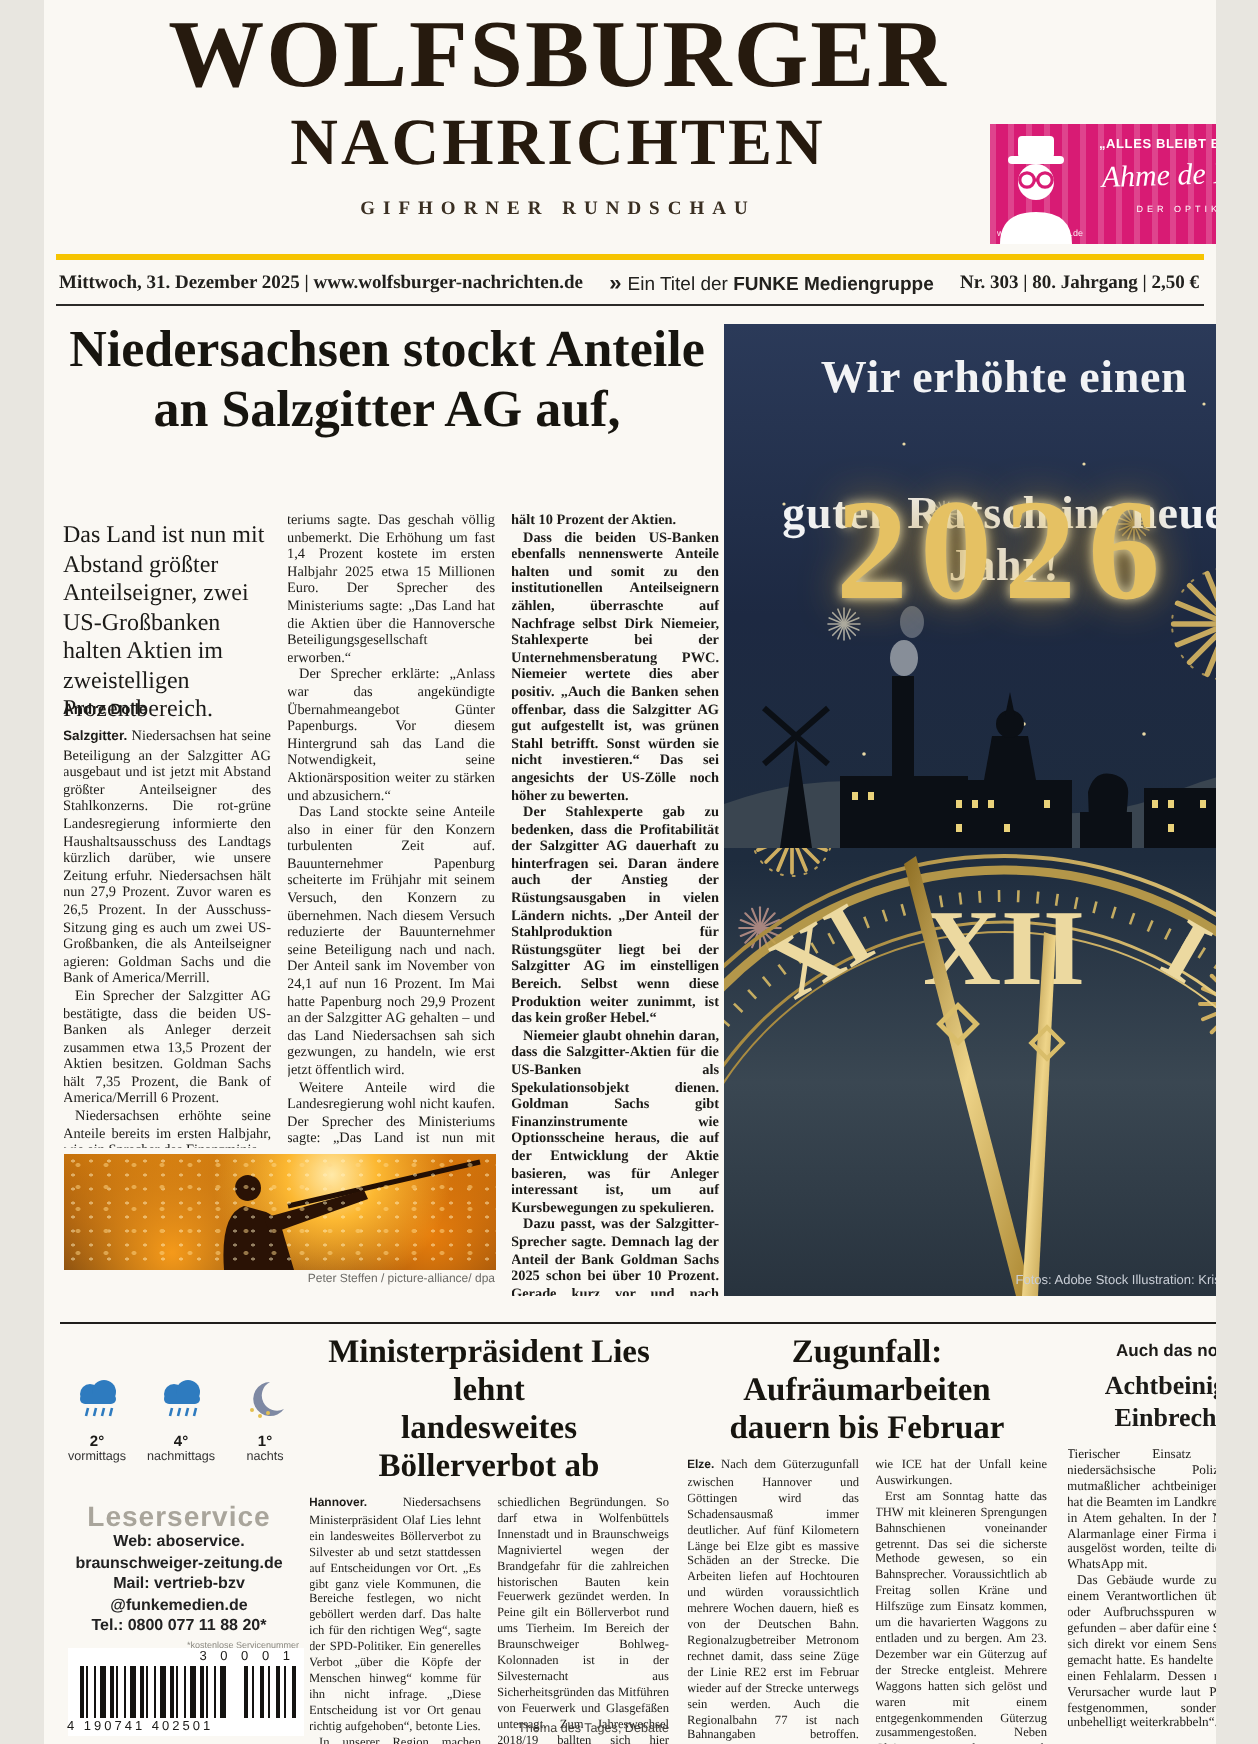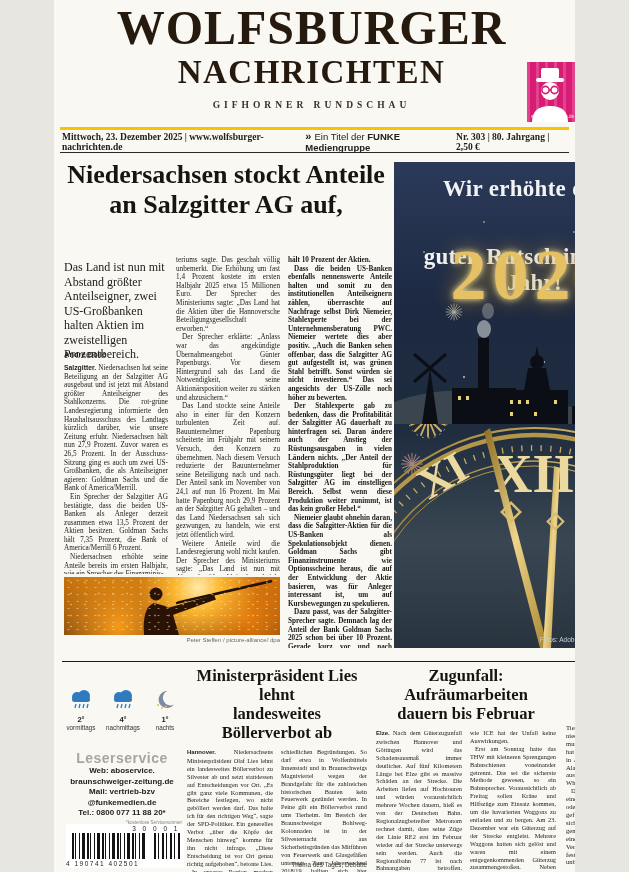--- a/index.html
+++ b/index.html
@@ -1,16 +1,16 @@
 <!DOCTYPE html>
 <html lang="de"><head>
 <meta charset="utf-8">
 <style>
   html,body{margin:0;padding:0;background:#e8e6e0;}
-  #page{position:relative;width:521px;height:872px;margin:0 auto;background:#faf8f3;overflow:hidden;
+  #page{position:relative;width:586px;height:872px;margin:0 auto;background:#faf8f3;overflow:hidden;
         font-family:"Liberation Serif",serif;color:#1c1b18;}
   [data-interactable]{box-sizing:border-box;}
 
   
   .mast1{position:absolute;top:4px;left:0;width:515px;text-align:center;
          font-size:48px;font-weight:700;letter-spacing:1px;color:#261a0e;line-height:1;}
   .mast2{position:absolute;top:56px;left:0;width:515px;text-align:center;
          font-size:33px;font-weight:700;letter-spacing:1.5px;color:#261a0e;line-height:1;}
   .mastsub{position:absolute;top:100px;left:0;width:515px;text-align:center;
          font-size:9.5px;font-weight:700;letter-spacing:4px;color:#3a2f22;}
@@ -141,21 +141,21 @@
       </g>
     </svg>
     <div class="slogan" data-interactable="false">„ALLES BLEIBT BESSER.“</div>
     <div class="sig" data-interactable="false">Ahme de Riese</div>
     <div class="opt" data-interactable="false">DER OPTIKER</div>
     <div class="url" data-interactable="false">www.ahmederiese.de</div>
   </div>
 
   <div class="yellow-rule" data-interactable="false"></div>
   <div class="dateline" data-interactable="false">
-    <span data-interactable="false">Mittwoch, 23. Dezember 2025 | www.wolfsburger-nachrichten.de</span>
+    <span data-interactable="false">Mittwoch, 31. Dezember 2025 | www.wolfsburger-nachrichten.de</span>
     <span class="mid" data-interactable="false"><span class="mark" data-interactable="false">»</span><span data-interactable="false">Ein Titel der</span> <b data-interactable="false">FUNKE Mediengruppe</b></span>
     <span data-interactable="false">Nr. 303 | 80. Jahrgang | 2,50 €</span>
   </div>
   <div class="black-rule" data-interactable="false"></div>
 
   <div class="headline" data-interactable="false">
     <div data-interactable="false">Niedersachsen stockt Anteile</div>
     <div data-interactable="false">an Salzgitter AG auf,</div>
   </div>
   <div class="lede" data-interactable="false">Das Land ist nun mit Abstand größter Anteilseigner, zwei US-Großbanken halten Aktien im zweistelligen Prozentbereich.</div>

